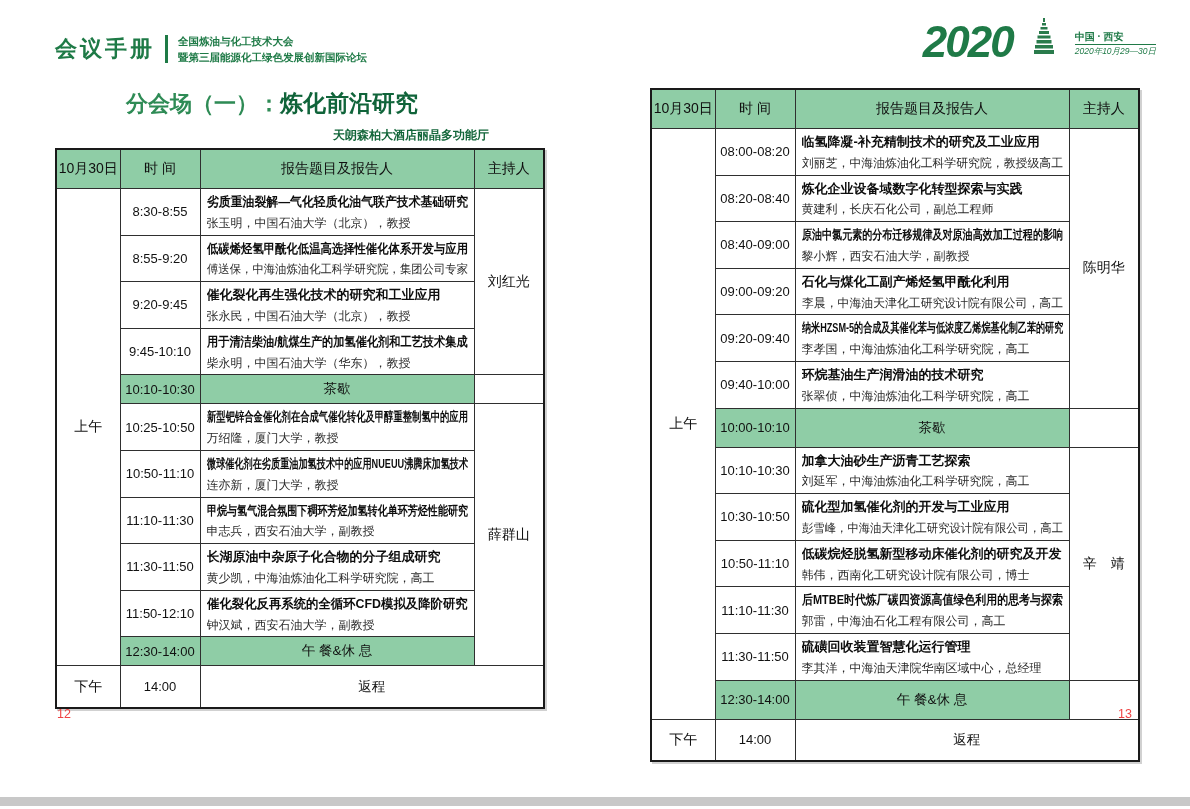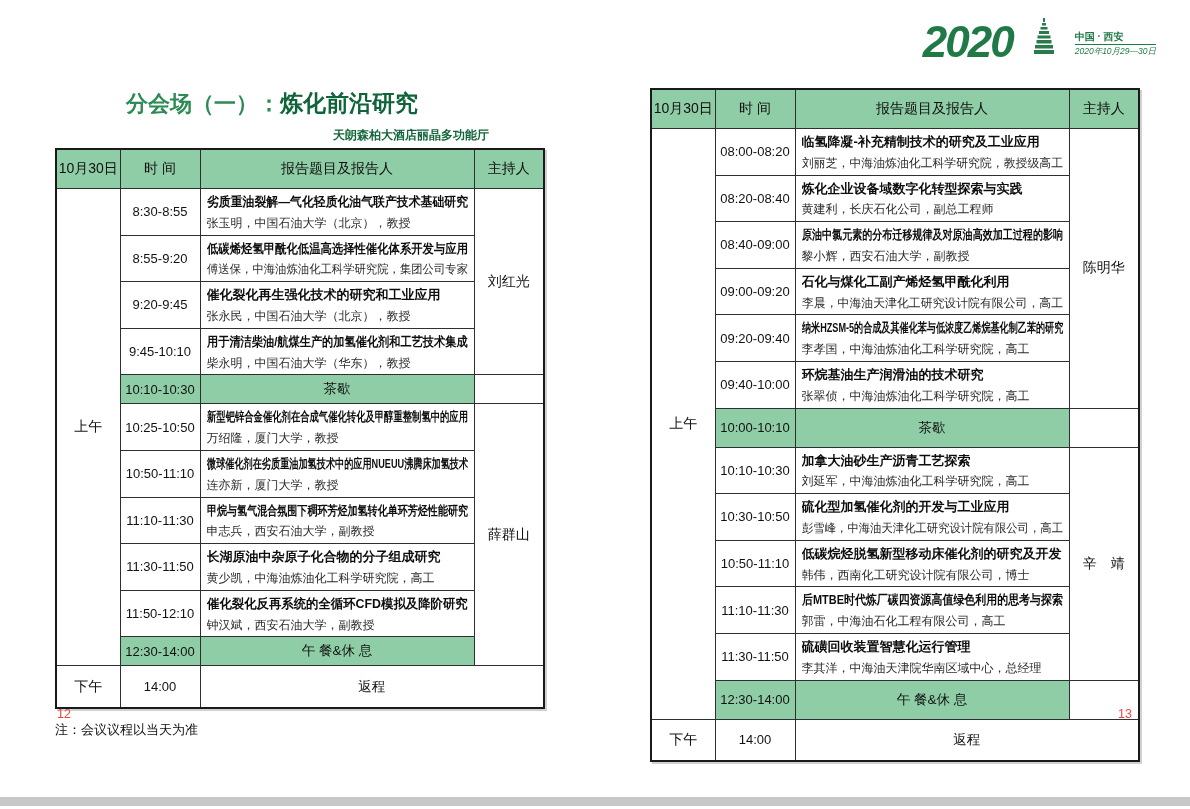--- a/index.html
+++ b/index.html
@@ -60,20 +60,28 @@
   .pagenum-left  { left:57px; }
   .pagenum-right { left:1118px; }
 
   .bottom-bar { position:absolute; left:0; right:0; bottom:3px; height:9px; background:#c8c8c8; }
 </style>
 </head>
 <body>
 
 <div class="canvas">
 
+  <div class="brand">
+    <span class="brand-title">会议手册</span>
+    <span class="brand-divider"></span>
+    <span class="brand-sub">
+      <span>全国炼油与化工技术大会</span><br>
+      <span>暨第三届能源化工绿色发展创新国际论坛</span>
+    </span>
+  </div>
 
   <div class="logo">
     <span class="logo-year">2020</span>
     <span class="logo-pagoda">
       <svg width="20" height="38" viewBox="0 0 20 38">
         <g fill="#2a7b4c">
           <rect x="9" y="0" width="2" height="4"></rect>
           <rect x="8" y="5" width="4" height="2.5"></rect>
           <rect x="6.5" y="9" width="7" height="2.5"></rect>
           <rect x="5" y="13" width="10" height="3"></rect>
@@ -186,21 +194,20 @@
             <td class="time-cell">12:30-14:00</td>
             <td class="break-cell">午 餐&amp;休 息</td>
           </tr>
           <tr class="afternoon">
             <td class="period-cell">下午</td>
             <td class="time-cell">14:00</td>
             <td class="return-cell" colspan="2">返程</td>
           </tr>
         </tbody>
     </table>
-    <div class="note">注：会议议程以当天为准</div>
   </div>
 
   <div class="page page-right">
     <table>
       <colgroup>
           <col style="width:64px">
           <col style="width:80px">
           <col style="width:274px">
           <col style="width:70px">
         </colgroup>

